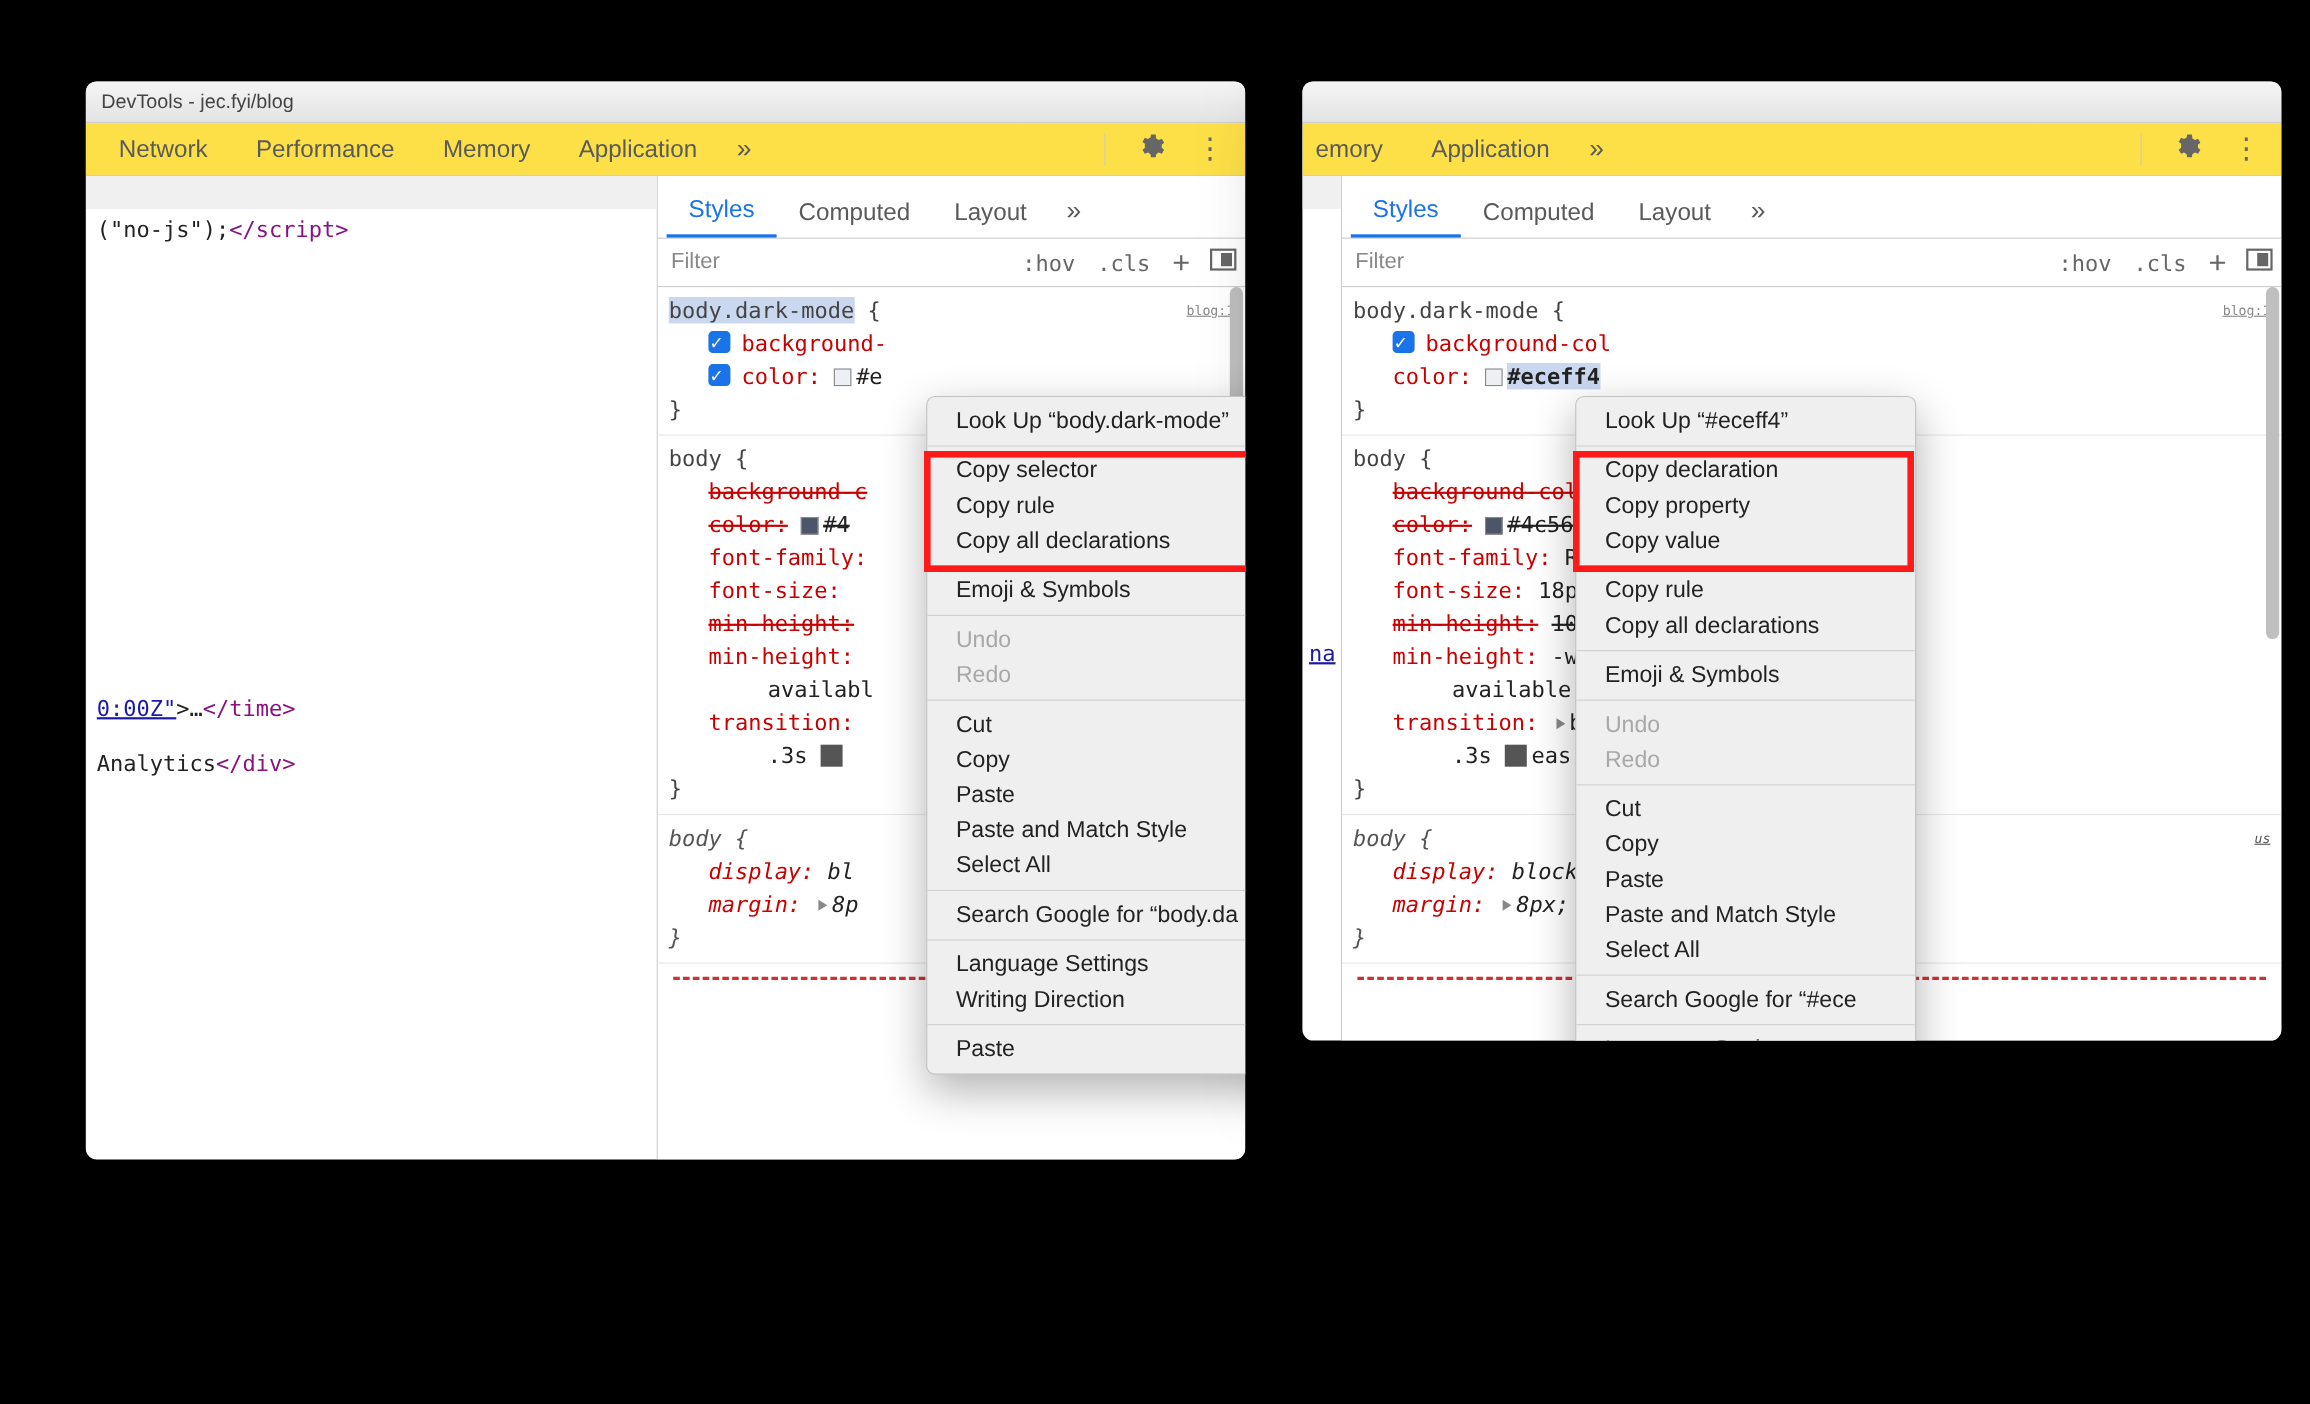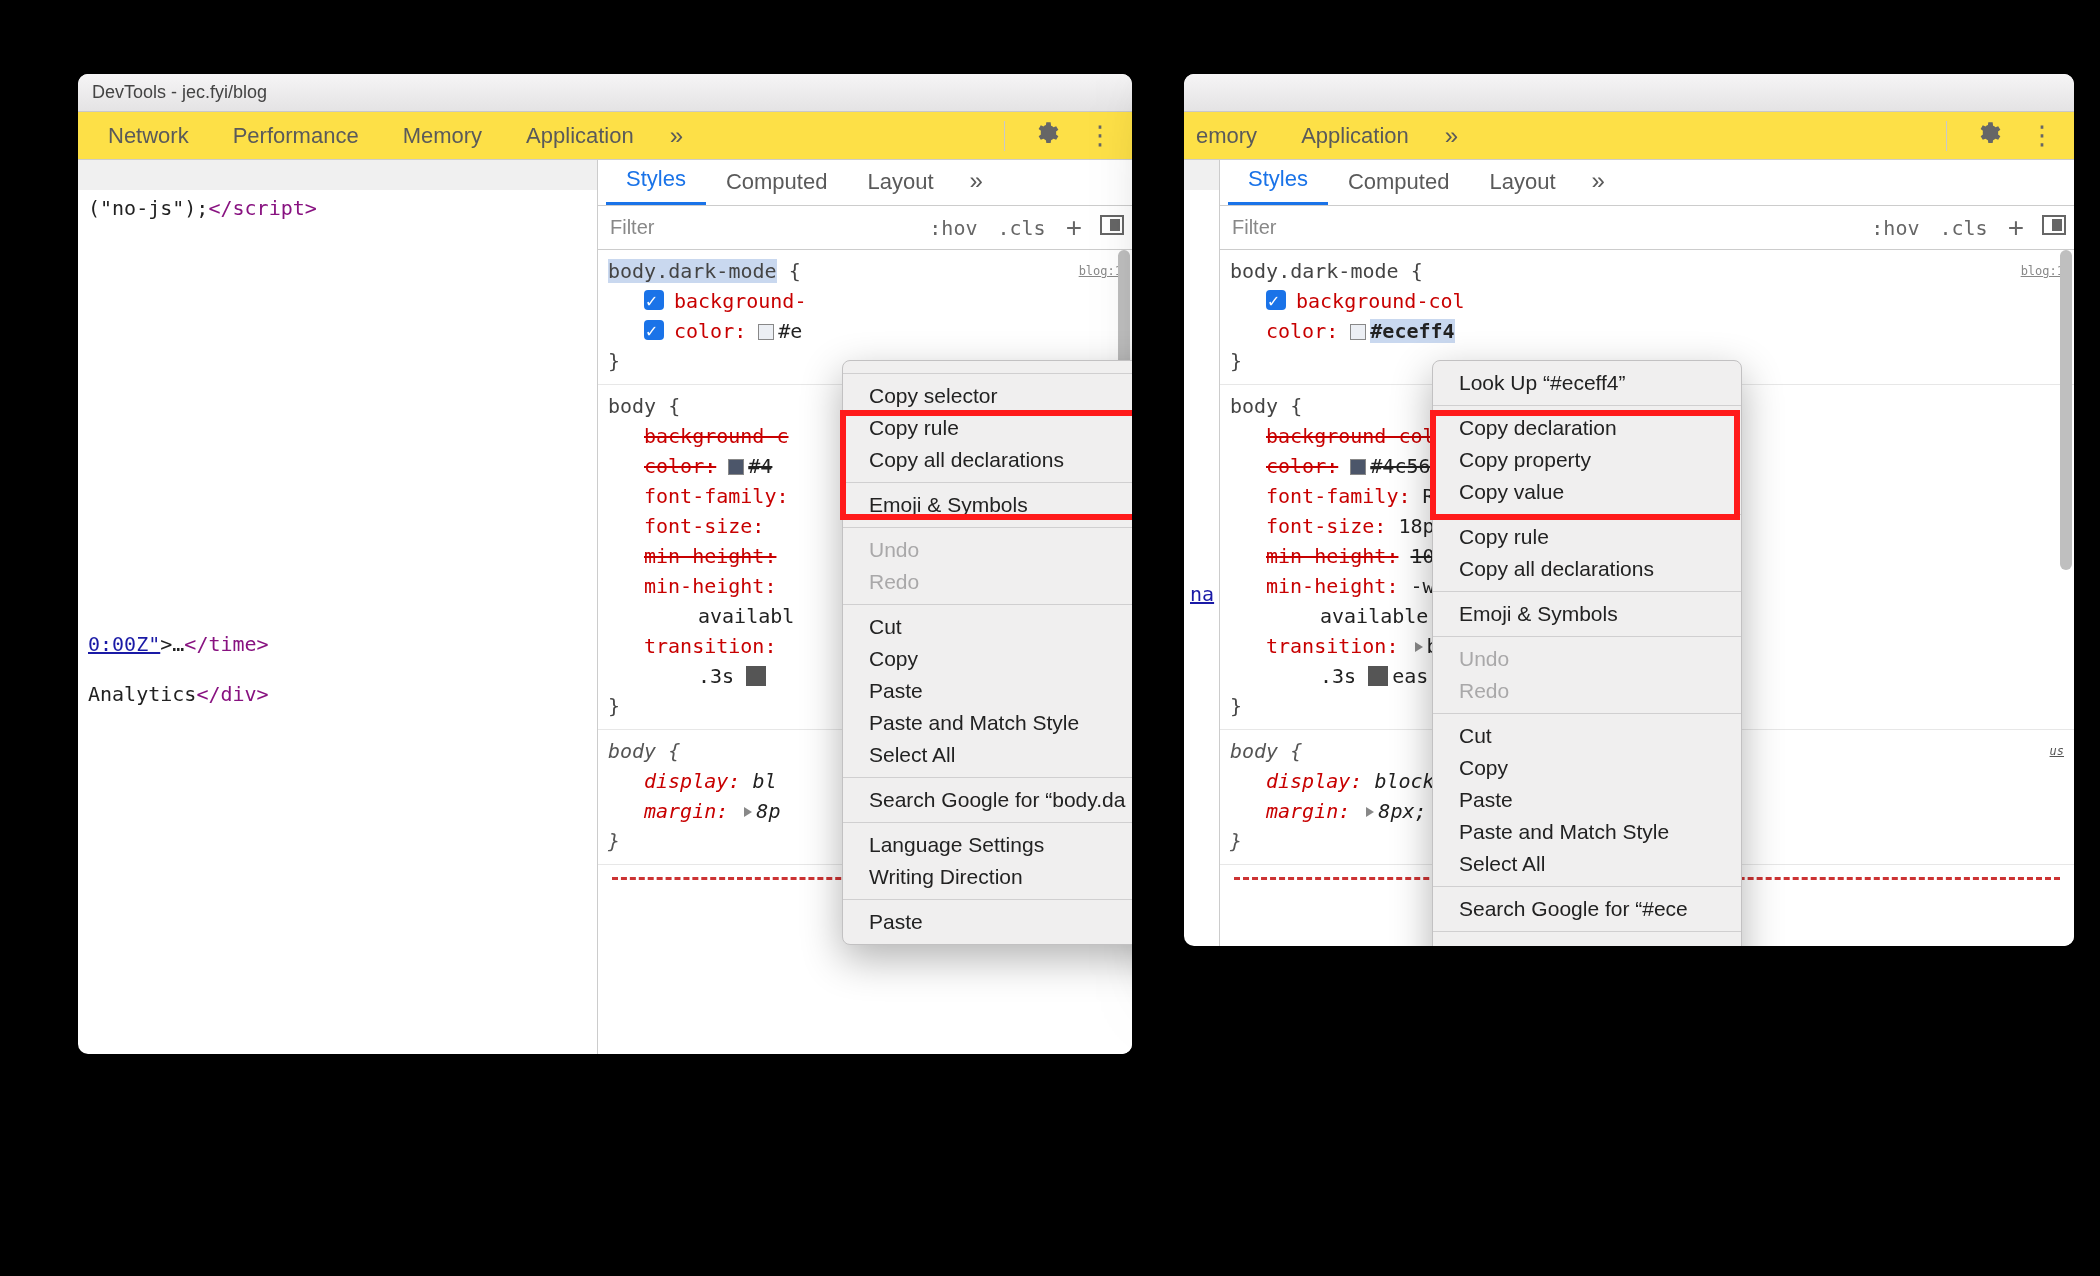--- a/index.html
+++ b/index.html
@@ -75,20 +75,21 @@
   .plain   { color:#222; }
 
   .stylespane { flex: 1; display:flex; flex-direction:column; background:#fff; }
   .subtabs {
     height: 46px;
     display:flex; align-items:flex-end;
     border-bottom: 1px solid #ccc;
     padding: 0 8px;
     font-size: 22px;
     color:#5a5a5a;
+    margin-top:11px;
   }
   .subtabs .st { padding: 10px 20px; }
   .subtabs .st.active { color:#1a73e8; border-bottom: 3px solid #1a73e8; }
   .subtabs .more { padding:10px 16px; font-size:24px; }
 
   .filterbar {
     height: 44px;
     display:flex; align-items:center;
     border-bottom:1px solid #ccc;
     font-size: 20px;
@@ -247,20 +248,21 @@
           <span class="in1 italic"><span class="prop">margin:</span> <span class="tri"></span><span class="val">8p</span></span><br>
           <span class="sel italic">}</span>
         </div>
 
         <div class="dashed-sep"></div>
       </div>
     </div>
   </div>
 
   <div class="ctx" id="ctx1" style="left:764px; top:286px; width:350px;">
+    <div class="mi">Look Up “body.dark-mode”</div>
     <hr>
     <div class="mi">Copy selector</div>
     <div class="mi">Copy rule</div>
     <div class="mi">Copy all declarations</div>
     <hr>
     <div class="mi">Emoji &amp; Symbols</div>
     <hr>
     <div class="mi dis">Undo</div>
     <div class="mi dis">Redo</div>
     <hr>

